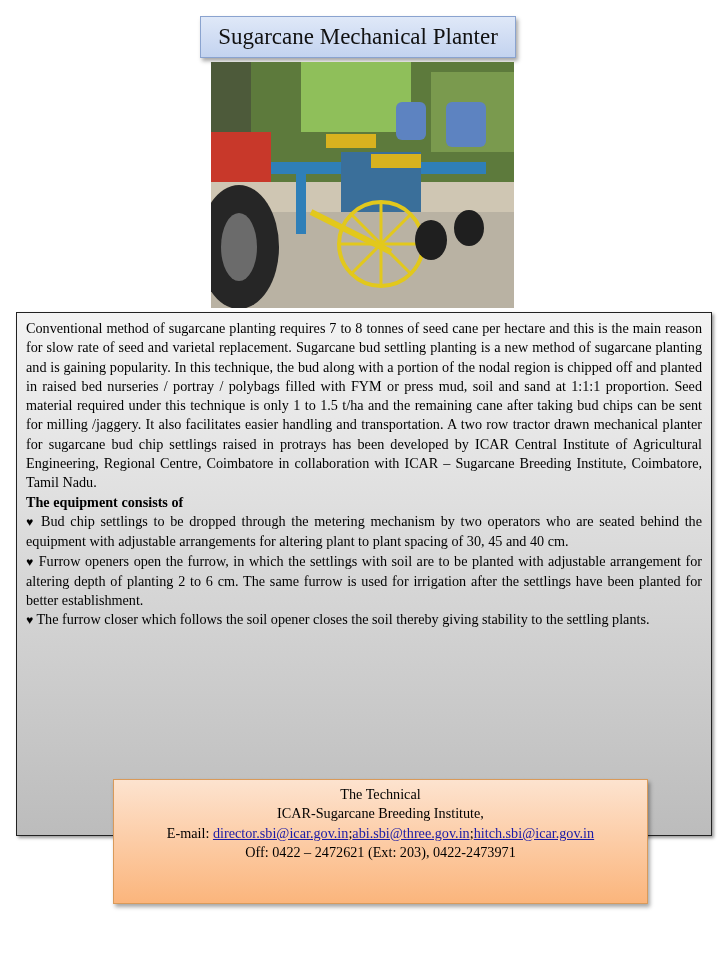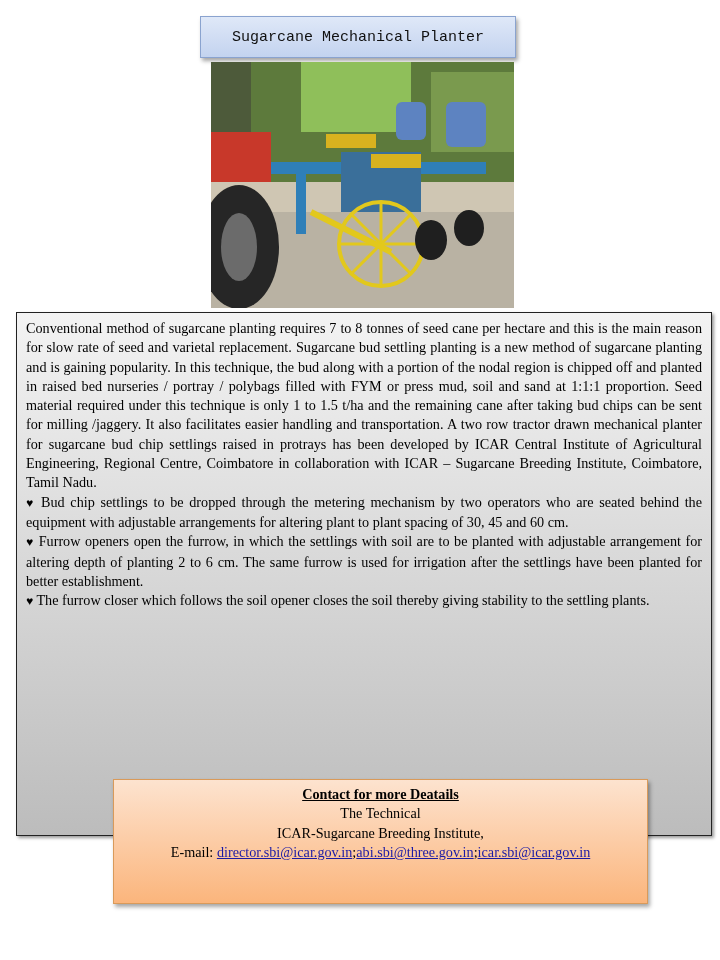--- a/index.html
+++ b/index.html
@@ -6,21 +6,21 @@
   body {
     width:720px; height:960px; background:#ffffff; position:relative; overflow:hidden;
     font-family: "Liberation Serif", "DejaVu Serif", serif; color:#000;
   }
   .title-box {
     position:absolute; left:200px; top:16px; width:314px; height:40px;
     background:linear-gradient(#dfe8f8, #c3d3ef);
     border:1px solid #8aa3cf;
     box-shadow: 2px 3px 4px rgba(0,0,0,0.35);
     display:flex; align-items:center; justify-content:center;
-    font-size:15px; color:#111;font-family:Liberation Mono, monospace;
+    font-size:23px; color:#111;
   }
   .photo {
     position:absolute; left:211px; top:62px; width:303px; height:246px; overflow:hidden;
     background:#c9c0ad;
   }
   .photo svg { display:block; }
   .desc-box {
     position:absolute; left:16px; top:312px; width:696px; height:524px;
     border:1.5px solid #222;
     background:linear-gradient(#f3f3f3, #bcbcbc);
@@ -72,23 +72,24 @@
     <line x1="140" y1="152" x2="200" y2="212" stroke="#e2c81c" stroke-width="3"></line>
     <line x1="200" y1="152" x2="140" y2="212" stroke="#e2c81c" stroke-width="3"></line>
     <line x1="100" y1="150" x2="180" y2="190" stroke="#e2c81c" stroke-width="6"></line>
     <ellipse cx="220" cy="178" rx="16" ry="20" fill="#1f1f1f"></ellipse>
     <ellipse cx="258" cy="166" rx="15" ry="18" fill="#1f1f1f"></ellipse>
   </svg>
 </div>
 
 <div class="desc-box">
   <p>Conventional method of sugarcane planting requires 7 to 8 tonnes of seed cane per hectare and this is the main reason for slow rate of seed and varietal replacement. Sugarcane bud settling planting is a new method of sugarcane planting and is gaining popularity. In this technique, the bud along with a portion of the nodal region is chipped off and planted in raised bed nurseries / portray / polybags filled with FYM or press mud, soil and sand at 1:1:1 proportion. Seed material required under this technique is only 1 to 1.5 t/ha and the remaining cane after taking bud chips can be sent for milling /jaggery. It also facilitates easier handling and transportation. A two row tractor drawn mechanical planter for sugarcane bud chip settlings raised in protrays has been developed by ICAR Central Institute of Agricultural Engineering, Regional Centre, Coimbatore in collaboration with ICAR – Sugarcane Breeding Institute, Coimbatore, Tamil Nadu.</p>
-  <p><span class="bullet-glyph">♥</span> <span>Bud chip settlings to be dropped through the metering mechanism by two operators who are seated behind the equipment with adjustable arrangements for altering plant to plant spacing of 30, 45 and 60 cm.</span></p>
+  <p class="head">The equipment consists of</p>
+  <p><span class="bullet-glyph">♥</span> <span>Bud chip settlings to be dropped through the metering mechanism by two operators who are seated behind the equipment with adjustable arrangements for altering plant to plant spacing of 30, 45 and 40 cm.</span></p>
   <p><span class="bullet-glyph">♥</span> <span>Furrow openers open the furrow, in which the settlings with soil are to be planted with adjustable arrangement for altering depth of planting 2 to 6 cm. The same furrow is used for irrigation after the settlings have been planted for better establishment.</span></p>
   <p><span class="bullet-glyph">♥</span> <span>The furrow closer which follows the soil opener closes the soil thereby giving stability to the settling plants.</span></p>
 </div>
 
 <div class="contact-box">
-  <div class="c-head">Contact for more Deatails</div>
   <div>The Technical</div>
   <div>ICAR-Sugarcane Breeding Institute,</div>
-  <div><span>E-mail: </span> <a>director.sbi@icar.gov.in</a><span>;</span><a>abi.sbi@three.gov.in</a><span>;</span><a>icar.sbi@icar.gov.in</a></div>
+  <div><span>E-mail: </span> <a>director.sbi@icar.gov.in</a><span>;</span><a>abi.sbi@three.gov.in</a><span>;</span><a>hitch.sbi@icar.gov.in</a></div>
+  <div>Off: 0422 – 2472621 (Ext: 203), 0422-2473971</div>
 </div>
 
 </body></html>

